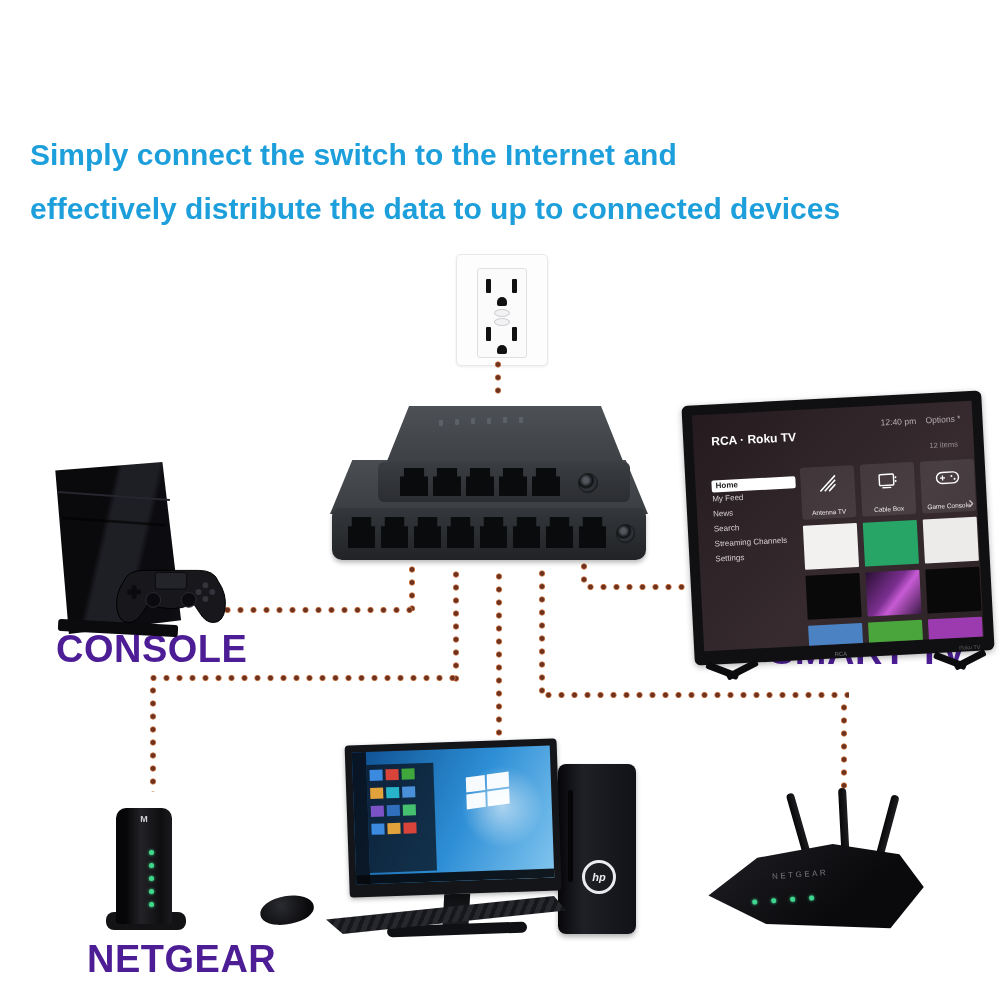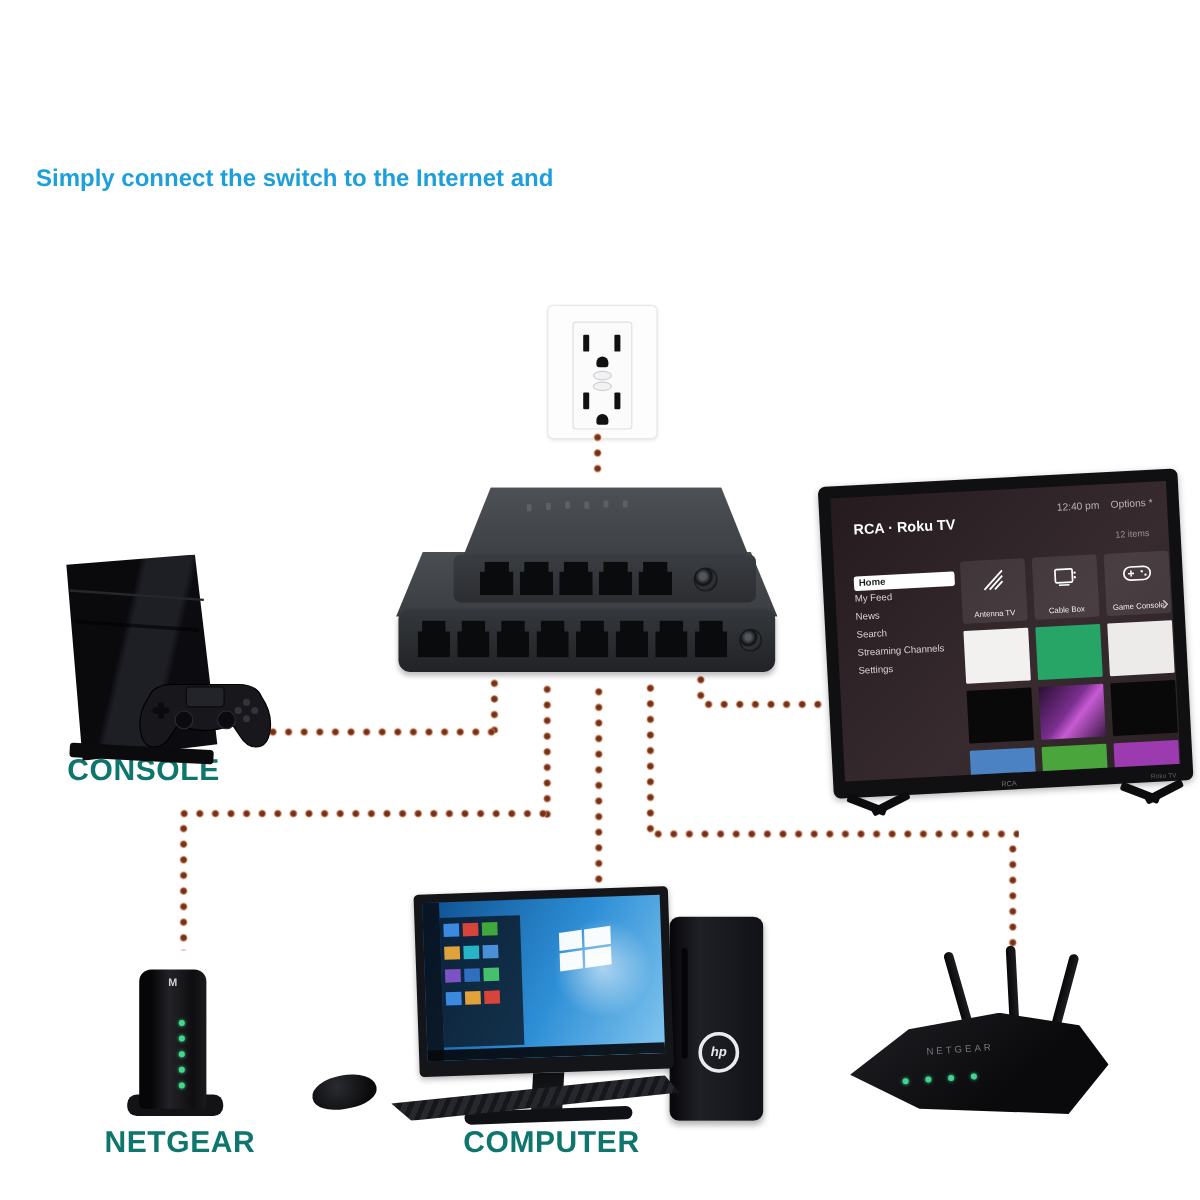--- a/index.html
+++ b/index.html
@@ -1,22 +1,22 @@
 <!DOCTYPE html>
 <html><head>
 <meta charset="utf-8">
 <style>
   html,body{margin:0;padding:0;background:#fff;}
   #canvas{position:relative;width:1000px;height:1000px;background:#ffffff;overflow:hidden;
           font-family:"Liberation Sans",sans-serif;}
   .abs{position:absolute;}
   
   .title{left:30px;top:14px;font-size:64px;font-weight:700;color:#29abe2;letter-spacing:-1px;}
-  .sub{font-size:20px;font-weight:700;color:#1d9fdb;}
-  .devlabel{font-size:25px;font-weight:800;color:#0f766e;letter-spacing:.5px;}
+  .sub{font-size:30px;font-weight:700;color:#1d9fdb;}
+  .devlabel{font-size:38px;font-weight:800;color:#4c1d95;letter-spacing:.5px;}
   
   .dots-h{height:12px;z-index:1;background-image:radial-gradient(circle at 6.5px 6px,#6e3220 1.9px,#cd7848 2.7px,rgba(205,120,72,0) 3.5px);background-size:13px 12px;background-repeat:repeat-x;}
   .dots-v{width:12px;z-index:1;background-image:radial-gradient(circle at 6px 6.5px,#6e3220 1.9px,#cd7848 2.7px,rgba(205,120,72,0) 3.5px);background-size:12px 13px;background-repeat:repeat-y;}
   
   .outlet-plate{left:456px;top:254px;width:90px;height:110px;background:#fdfdfd;border:1px solid #e8e8ea;border-radius:5px;box-shadow:0 1px 3px rgba(0,0,0,.08);}
   .outlet-face{left:477px;top:268px;width:48px;height:88px;background:#fbfbfc;border:1px solid #e0e0e3;border-radius:3px;}
   .slot{width:5px;height:14px;background:#111;border-radius:1px;}
   .ground{width:10px;height:9px;background:#111;border-radius:5px 5px 2px 2px;}
   .screw{width:14px;height:6px;border:1px solid #cfcfd3;border-radius:50%;background:#f2f2f4;}
   
@@ -72,20 +72,21 @@
   .ap-brand{position:absolute;left:72px;top:88px;font-size:8px;letter-spacing:2.5px;color:#77777c;transform:rotate(-4deg);z-index:3;}
   .ap-led{width:5px;height:5px;border-radius:50%;background:#3fd68f;box-shadow:0 0 3px #3fd68f;display:inline-block;margin-right:14px;}
   .icon-svg{display:block;margin:6px auto 0 auto;}
 </style>
 </head>
 <body>
 
 <div id="canvas">
 
   <div class="abs sub" style="left:30px;top:138px;">Simply connect the switch to the Internet and</div>
+  <div class="abs sub" style="left:30px;top:192px;">effectively distribute the data to up to connected devices</div>
 
   <div class="abs outlet-plate"></div>
   <div class="abs outlet-face">
     <div class="abs slot" style="left:8px;top:10px;"></div>
     <div class="abs slot" style="left:34px;top:10px;"></div>
     <div class="abs ground" style="left:19px;top:28px;"></div>
     <div class="abs screw" style="left:16px;top:40px;"></div>
     <div class="abs screw" style="left:16px;top:49px;"></div>
     <div class="abs slot" style="left:8px;top:58px;"></div>
     <div class="abs slot" style="left:34px;top:58px;"></div>
@@ -251,21 +252,20 @@
           <span class="stile" style="background:#7c52c7;"></span><span class="stile" style="background:#2f6fbe;"></span><span class="stile" style="background:#45c06e;"></span>
           <span class="stile" style="background:#3b8ae0;"></span><span class="stile" style="background:#e2a23b;"></span><span class="stile" style="background:#d8443a;"></span>
         </div>
       </div>
       <div class="taskbar"></div>
     </div>
     <div class="mon-neck"></div>
     <div class="mon-base"></div>
   </div>
   <div class="abs keyboard"></div>
-  <div class="abs devlabel" style="left:386px;top:938px;">COMPUTER</div>
 
   <div class="abs ap-wrap">
     <div class="antenna" style="left:96px;top:10px;transform:rotate(-16deg);"></div>
     <div class="antenna" style="left:140px;top:6px;transform:rotate(-3deg);"></div>
     <div class="antenna" style="left:182px;top:12px;transform:rotate(15deg);"></div>
     <div class="ap-body"></div>
     <div class="ap-brand">NETGEAR</div>
     <div class="abs" style="left:52px;top:106px;transform:rotate(-4deg);z-index:3;">
       <span class="ap-led"></span><span class="ap-led"></span><span class="ap-led"></span><span class="ap-led"></span>
     </div>

